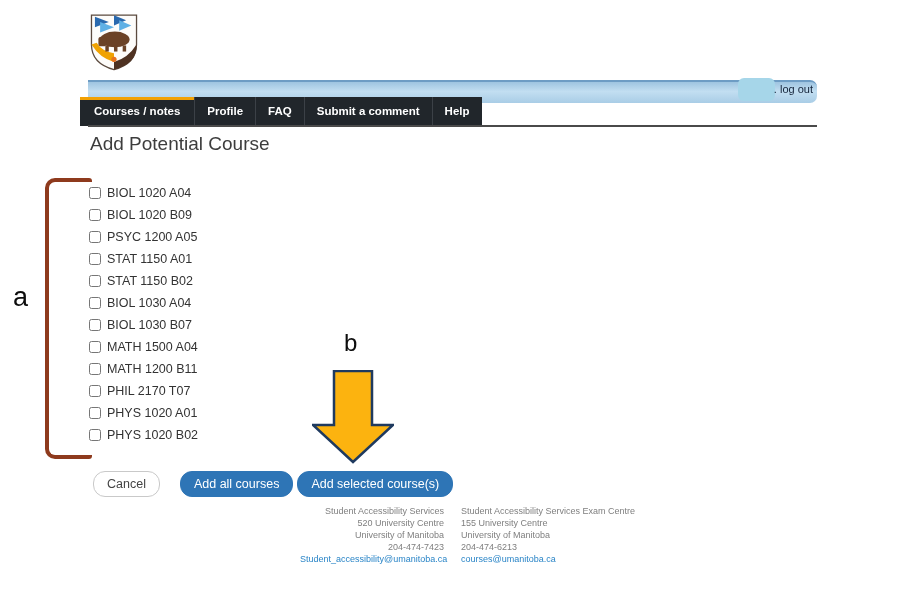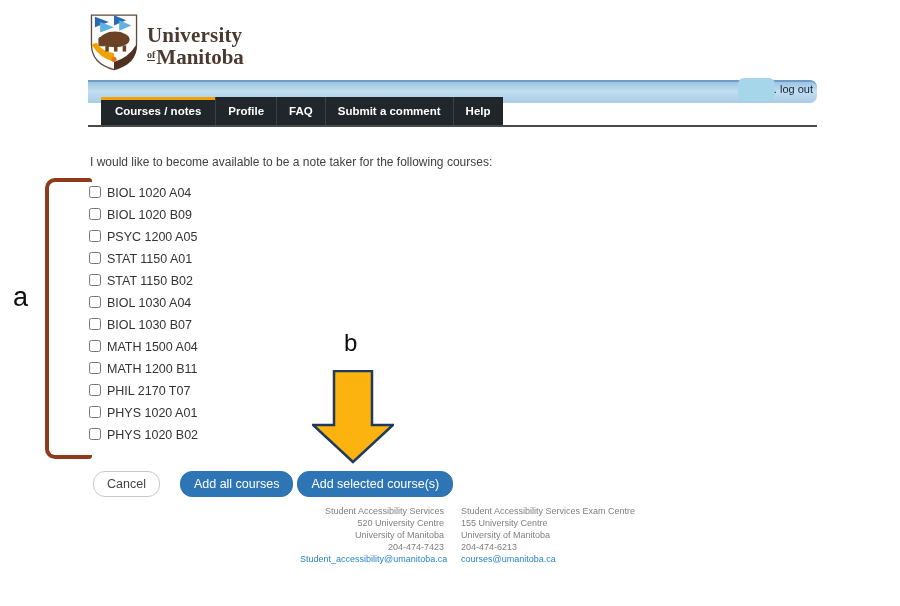--- a/index.html
+++ b/index.html
@@ -35,38 +35,38 @@
   .redact{
     position:absolute;right:42px;top:-4px;width:37px;height:23px;
     background:#a6d6e9;border-radius:6px;
   }
   .logout{
     position:absolute;right:4px;top:1px;font-size:11px;color:#13233a;
   }
   .logout a{color:#13233a;text-decoration:none;cursor:pointer;}
 
   
-  .nav{position:absolute;left:101px;top:97px;height:29px;display:flex;}
+  .nav{position:absolute;left:80px;top:97px;height:29px;display:flex;}
   .tab{
     position:relative;background:#21262b;color:#fff;font-size:11.5px;font-weight:bold;
     line-height:29px;padding:0 12px;border-right:1px solid #3c4147;cursor:pointer;white-space:nowrap;
   }
   .tab:last-child{border-right:none;}
   .tab.active::before{
     content:"";position:absolute;left:0;right:0;top:0;height:3px;background:var(--tab-orange);
   }
   .tab.active{padding:0 14px;}
   .navrule{position:absolute;left:88px;top:125px;width:729px;height:2px;background:#4a4a4a;}
 
   
   .title{position:absolute;left:90px;top:133px;font-size:19px;font-weight:400;color:#3d3d3d;margin:0;}
   .intro{position:absolute;left:90px;top:155px;font-size:12px;color:#404040;margin:0;}
 
   .courses{position:absolute;left:89px;top:186px;list-style:none;margin:0;padding:0;}
-  .course{display:flex;align-items:flex-start;margin-bottom:9px;height:13px;}
+  .course{display:flex;align-items:center;margin-bottom:9px;height:13px;}
   .course input{width:12px;height:12px;margin:0 6px 0 0;cursor:pointer;}
   .course span{font-size:12.5px;color:#333;}
 
   .btnrow{position:absolute;left:93px;top:471px;display:flex;align-items:center;}
   .btn{font-family:"Liberation Sans",sans-serif;font-size:12.5px;border-radius:12px;cursor:pointer;padding:5px 13px;}
   .btn-cancel{background:#fff;border:1px solid #c9c9c9;color:#444;margin-right:20px;}
   .btn-blue{background:var(--accent);border:1px solid var(--accent);color:#fff;}
   .btn-addall{margin-right:4px;}
 
   
@@ -100,41 +100,37 @@
       <polygon points="36,8 50,14 36,20" fill="#5fb0e5"></polygon>
       <path d="M4 36 Q14 52 30 56 L30 46 Q16 44 10 34 Z" fill="#f0a202"></path>
       <path d="M30 56 Q46 52 56 36 L56 38 Q56 58 30 65 Z" fill="#4f3222"></path>
       <ellipse cx="31" cy="30" rx="17" ry="9" fill="#6b4226"></ellipse>
       <rect x="12" y="27" width="9" height="11" rx="3" fill="#6b4226"></rect>
       <rect x="20" y="37" width="4" height="7" fill="#6b4226"></rect>
       <rect x="30" y="37" width="4" height="7" fill="#6b4226"></rect>
       <rect x="40" y="37" width="4" height="7" fill="#6b4226"></rect>
       <circle cx="30" cy="53" r="3" fill="#e8731f"></circle>
     </svg>
-    <div class="wordmark">
-      <div class="l1">University</div>
-      <div class="l2"><span class="of">of</span><span>Manitoba</span></div>
-    </div>
   </div>
 
   <div class="band">
     <div class="redact"></div>
     <div class="logout"><span>.</span> <a>log out</a></div>
   </div>
 
   <div class="nav">
     <div class="tab active">Courses / notes</div>
     <div class="tab">Profile</div>
     <div class="tab">FAQ</div>
     <div class="tab">Submit a comment</div>
     <div class="tab">Help</div>
   </div>
   <div class="navrule"></div>
 
-  <p class="intro">I would like to become available to be a note taker for the following courses:</p>
+  <h1 class="title">Add Potential Course</h1>
 
   <ul class="courses">
     <li class="course">
         <input type="checkbox" style="">
         <span>BIOL 1020 A04</span>
       </li>
     <li class="course">
         <input type="checkbox" style="">
         <span>BIOL 1020 B09</span>
       </li>

